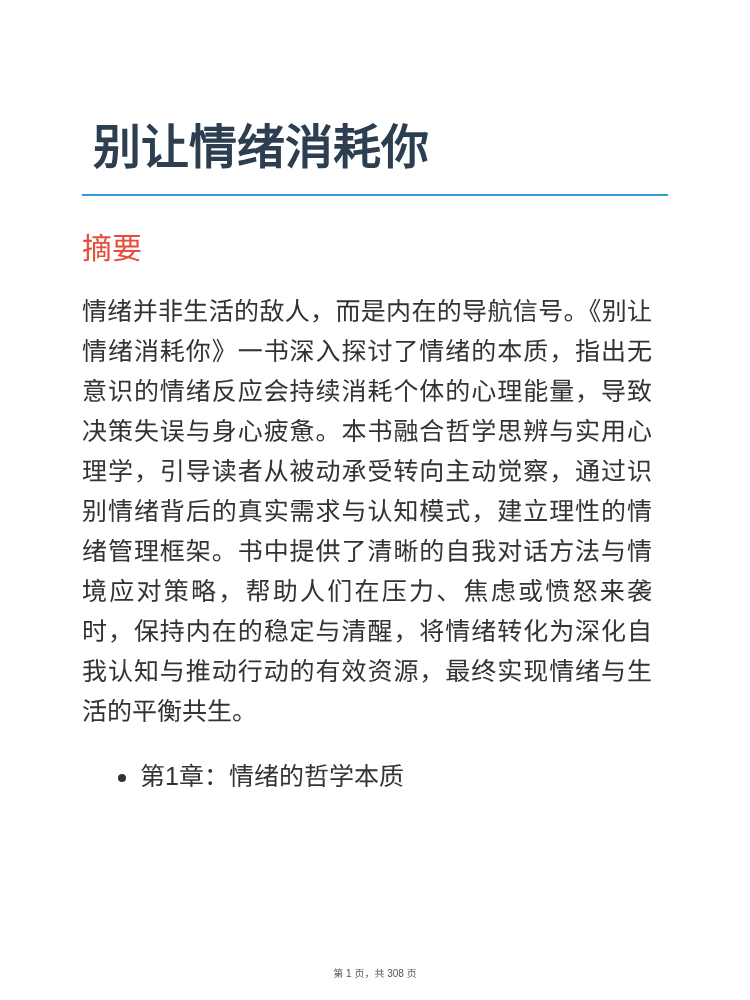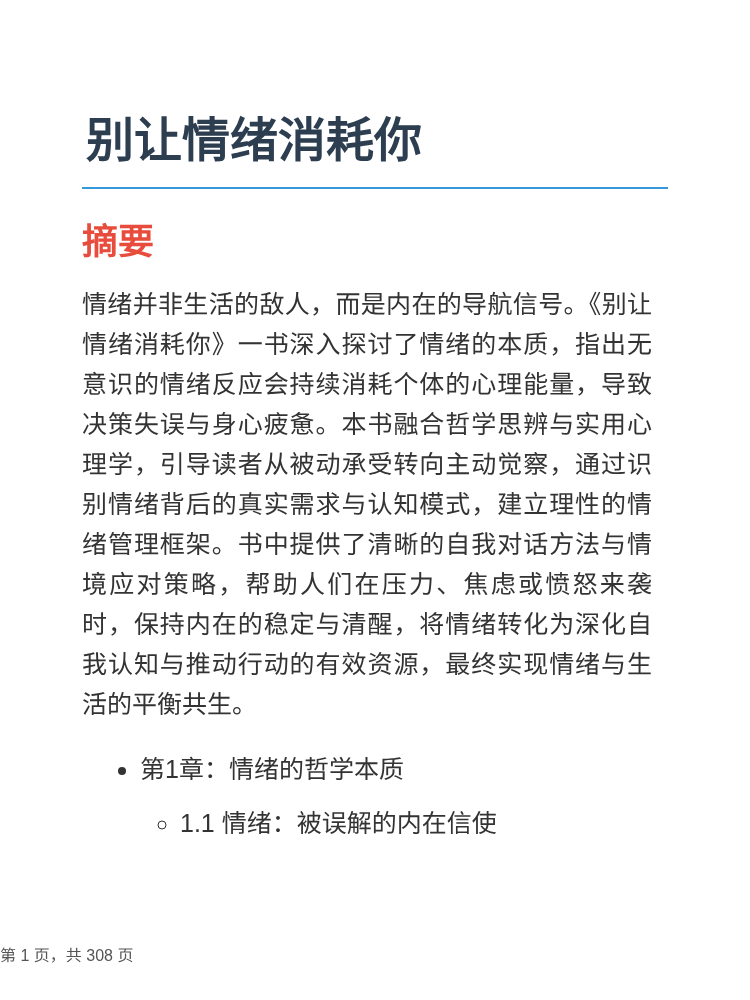--- a/index.html
+++ b/index.html
@@ -10,37 +10,37 @@
     background: #ffffff;
     position: relative;
     overflow: hidden;
     font-family: "Liberation Sans", "DejaVu Sans", sans-serif;
     color: var(--color-body, #333333);
   }
   .page {
     padding: 0 82px;
   }
   .doc-title {
-    margin: 4px;
+    margin: 11px;
     padding-top: 108px;
     font-size: 48px;
     line-height: 58px;
     font-weight: 700;
     color: var(--color-title, #2c3e50);
   }
   .title-divider {
     border: none;
     border-top: 2px solid var(--color-divider, #3498db);
     margin: 17px 0 0 0;
   }
   .section-heading {
     margin: 35px 0 0 0;
-    font-size: 36px;
+    font-size: 30px;
     line-height: 36px;
-    font-weight: 700;
+    font-weight: 400;
     color: var(--color-heading, #e74c3c);
   }
   .summary-text {
     margin: 24px 16px 0 0;
     font-size: 25px;
     line-height: 40px;
     text-align: justify;
     color: var(--color-body, #333333);
   }
   .toc-list {
@@ -55,23 +55,23 @@
   }
   .toc-sublist {
     margin: 14px 0 0 0;
     padding-left: 40px;
     list-style-type: circle;
   }
   .page-footer {
     position: absolute;
     left: 0;
     right: 0;
-    bottom: 34px;
-    text-align: left;
-    font-size: 16px;
+    bottom: 16px;
+    text-align: center;
+    font-size: 10px;
     line-height: 20px;
     color: var(--color-footer, #555555);
   }
 </style>
 </head>
 <body style="--color-title: #2c3e50; --color-divider: #3498db; --color-heading: #e74c3c; --color-body: #333333; --color-footer: #555555;">
 
 <div class="page">
 
   <h1 class="doc-title">别让情绪消耗你</h1>
@@ -79,23 +79,18 @@
   <hr class="title-divider">
 
   <h2 class="section-heading">摘要</h2>
 
   <p class="summary-text">情绪并非生活的敌人，而是内在的导航信号。《别让情绪消耗你》一书深入探讨了情绪的本质，指出无意识的情绪反应会持续消耗个体的心理能量，导致决策失误与身心疲惫。本书融合哲学思辨与实用心理学，引导读者从被动承受转向主动觉察，通过识别情绪背后的真实需求与认知模式，建立理性的情绪管理框架。书中提供了清晰的自我对话方法与情境应对策略，帮助人们在压力、焦虑或愤怒来袭时，保持内在的稳定与清醒，将情绪转化为深化自我认知与推动行动的有效资源，最终实现情绪与生活的平衡共生。</p>
 
 
   <ul class="toc-list">
     <li>
       <span>第1章：情绪的哲学本质</span>
-      <ul class="toc-sublist">
-        <li>
-          <span>1.1 情绪：被误解的内在信使</span>
-        </li>
-      </ul>
     </li>
   </ul>
 
 </div>
 
 <div class="page-footer">第 1 页，共 308 页</div>
 
 </body></html>

